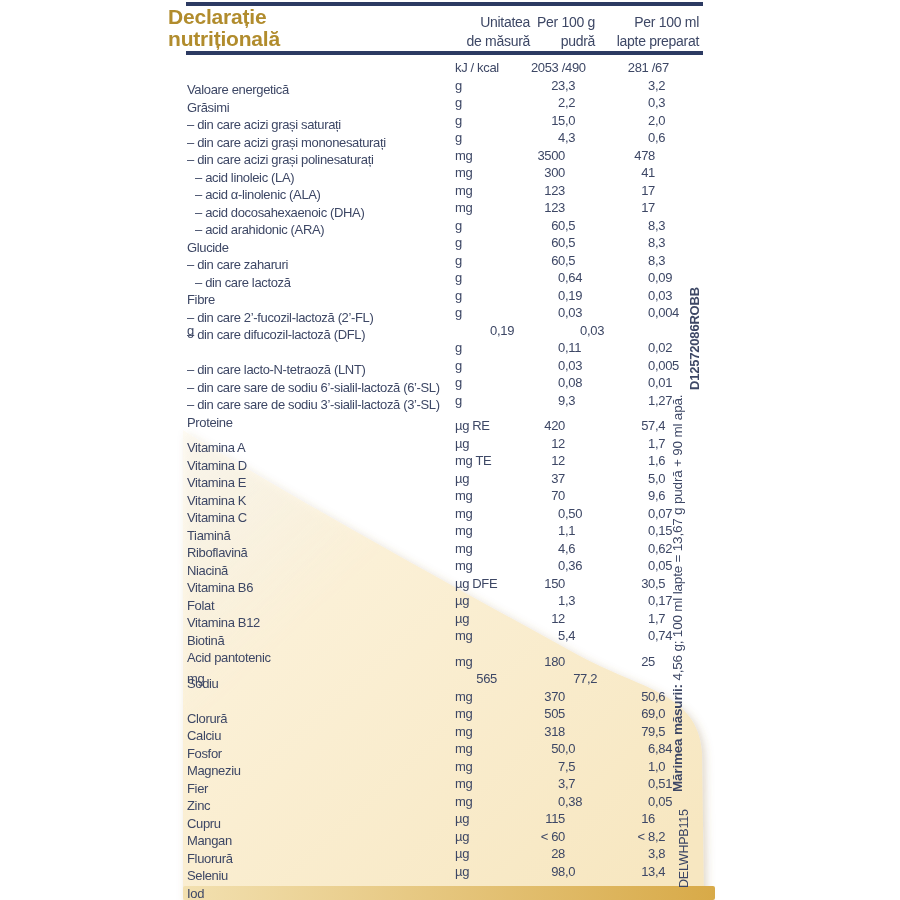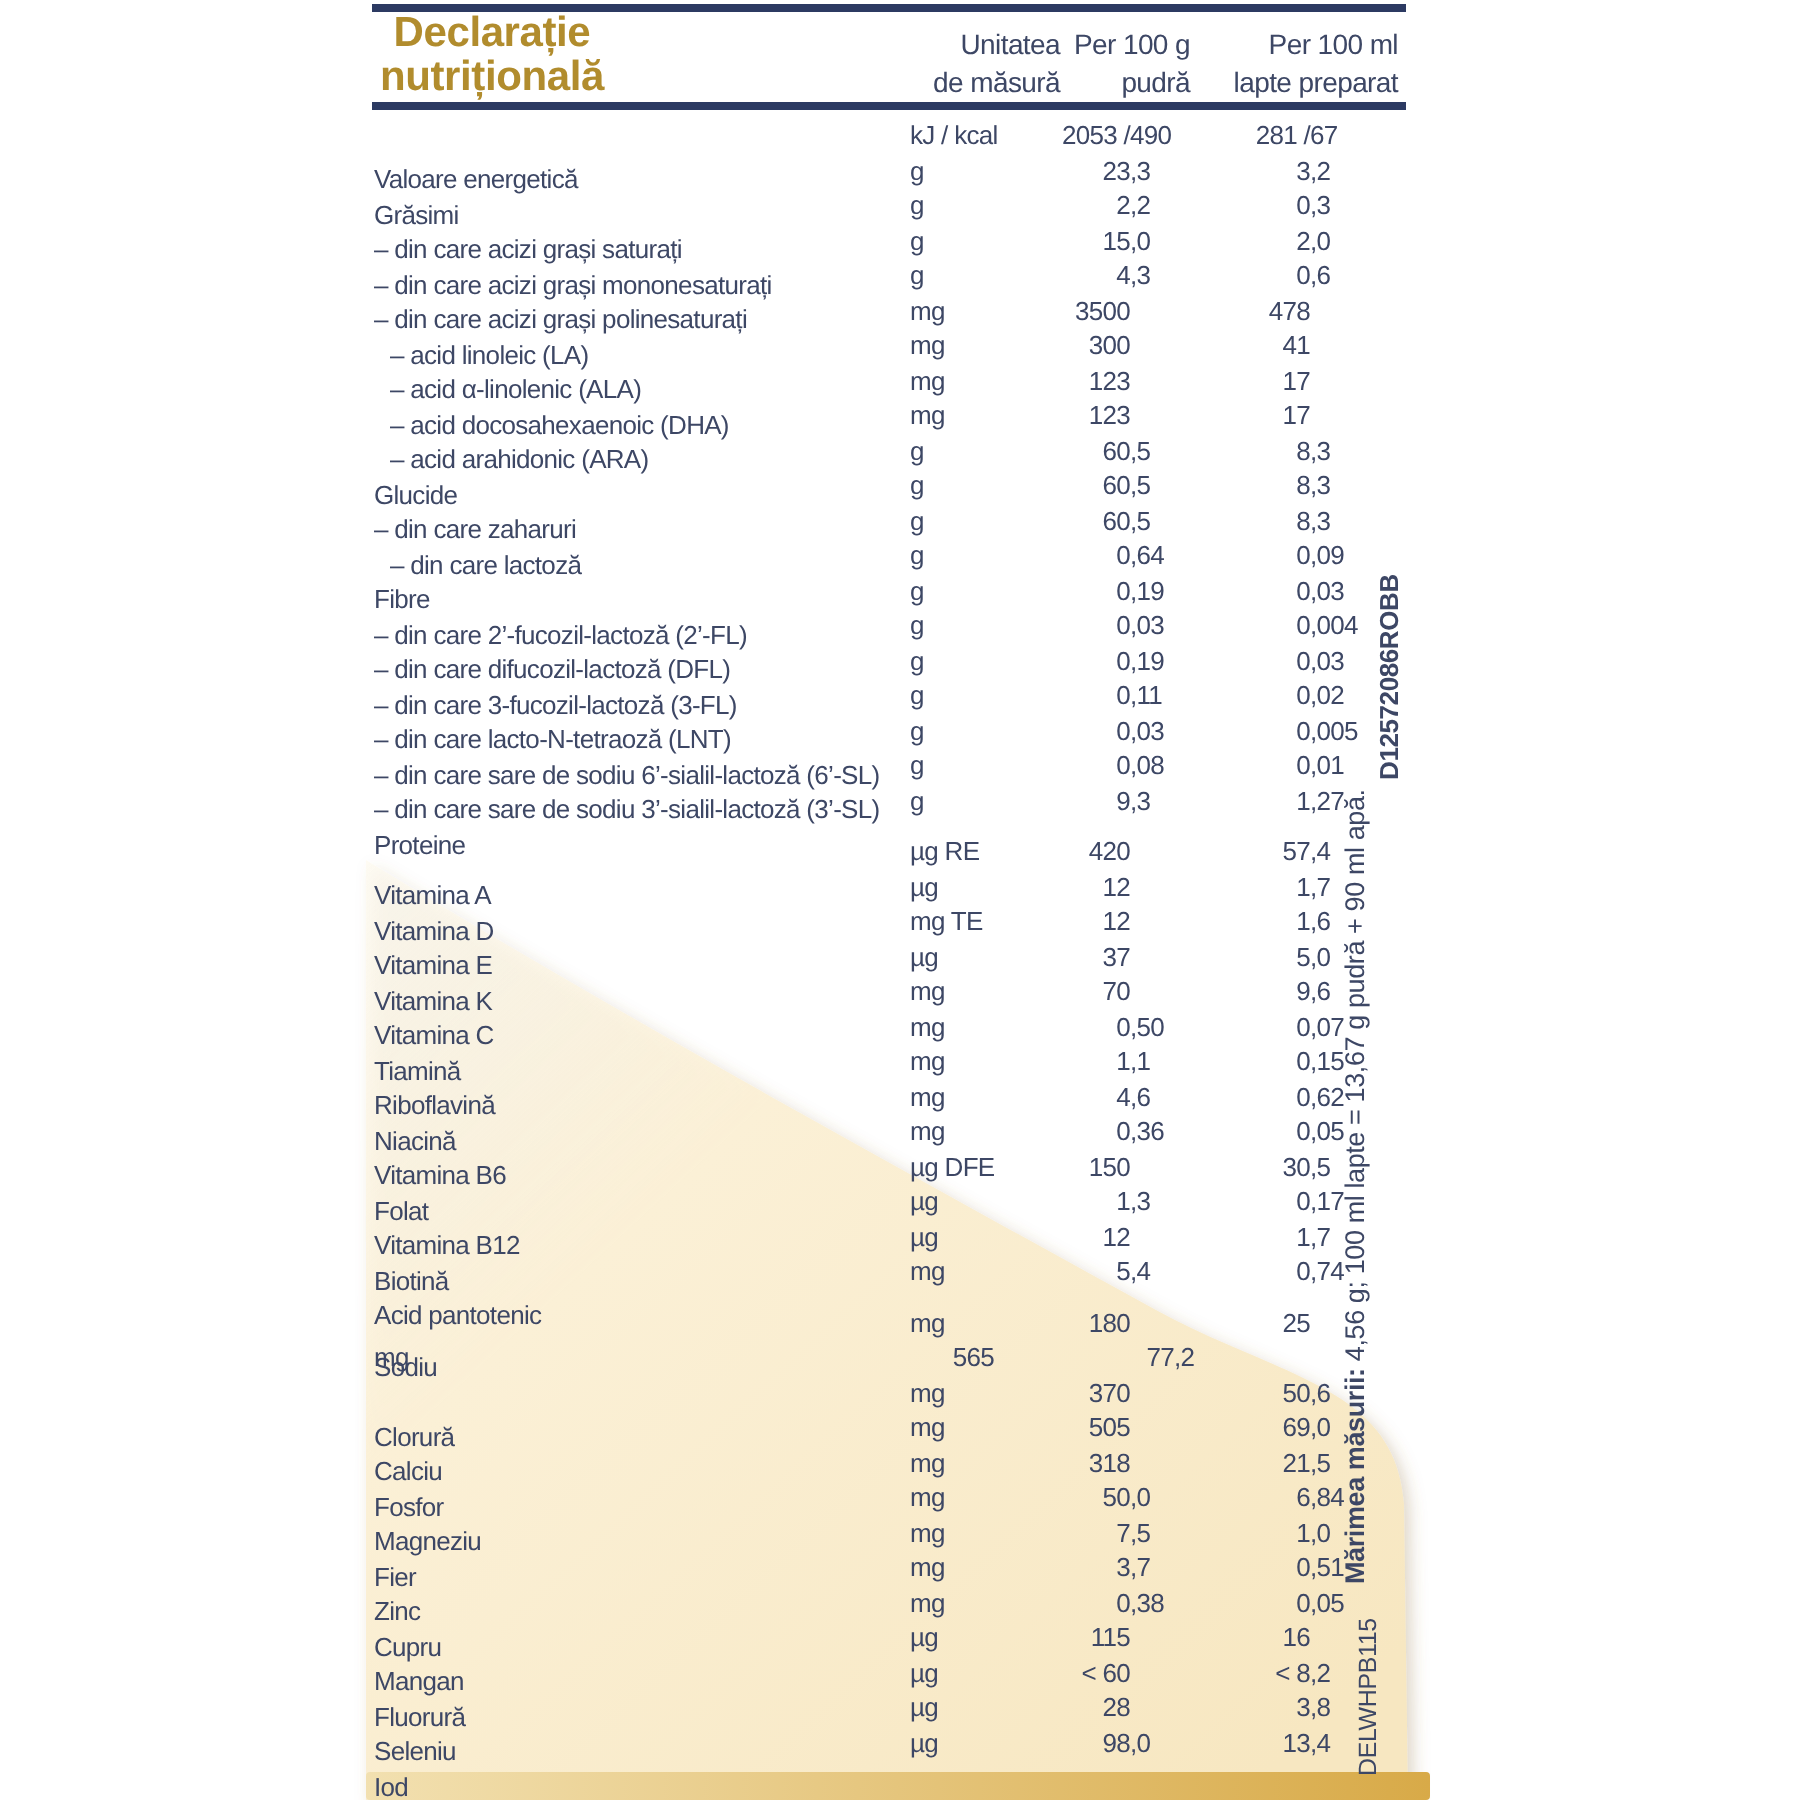--- a/index.html
+++ b/index.html
@@ -9,26 +9,25 @@
     background:#ffffff;
     overflow:hidden;
     font-family:"Liberation Sans","DejaVu Sans",sans-serif;
     color:var(--navy,#3d4765);
   }
   svg.bg{position:absolute;left:0;top:0;width:900px;height:900px;}
   .rule{position:absolute;left:186px;width:517px;height:4px;background:var(--rule,#2c3a62);}
   .rule-top{top:2px;}
   .rule-bottom{top:51px;}
   .title{
-    position:absolute;left:190px;top:6px;
+    position:absolute;left:168px;top:6px;
     font-size:21px;line-height:21.5px;font-weight:700;
     letter-spacing:-0.2px;
     color:var(--gold,#b18c2d);
     white-space:pre-line;
-    text-align:center;
   }
   .colhead{
     position:absolute;top:13px;
     font-size:14px;line-height:19px;text-align:right;
     letter-spacing:-0.3px;
     white-space:pre-line;color:var(--navy,#3d4765);
   }
   .head-unit{left:430px;width:100px;}
   .head-100g{left:495px;width:100px;}
   .head-100ml{left:575px;width:124px;}
@@ -212,21 +211,20 @@
   </div>
         <div class="row">
     <div class="cell lbl">– din care difucozil-lactoză (DFL)</div>
     <div class="cell unit">g</div>
     <div class="cell int">0</div>
     <div class="cell frac">,03</div>
     <div class="cell int">0</div>
     <div class="cell frac">,004</div>
   </div>
         <div class="row">
-    <div class="cell lbl">– din care 3-fucozil-lactoză (3-FL)</div>
     <div class="cell unit">g</div>
     <div class="cell int">0</div>
     <div class="cell frac">,19</div>
     <div class="cell int">0</div>
     <div class="cell frac">,03</div>
   </div>
         <div class="row">
     <div class="cell lbl">– din care lacto-N-tetraoză (LNT)</div>
     <div class="cell unit">g</div>
     <div class="cell int">0</div>
@@ -395,21 +393,21 @@
     <div class="cell int">505</div>
     <div class="cell frac"></div>
     <div class="cell int">69</div>
     <div class="cell frac">,0</div>
   </div>
         <div class="row">
     <div class="cell lbl">Fosfor</div>
     <div class="cell unit">mg</div>
     <div class="cell int">318</div>
     <div class="cell frac"></div>
-    <div class="cell int">21</div>
+    <div class="cell int">79</div>
     <div class="cell frac">,5</div>
   </div>
         <div class="row">
     <div class="cell lbl">Magneziu</div>
     <div class="cell unit">mg</div>
     <div class="cell int">50</div>
     <div class="cell frac">,0</div>
     <div class="cell int">6</div>
     <div class="cell frac">,84</div>
   </div>

